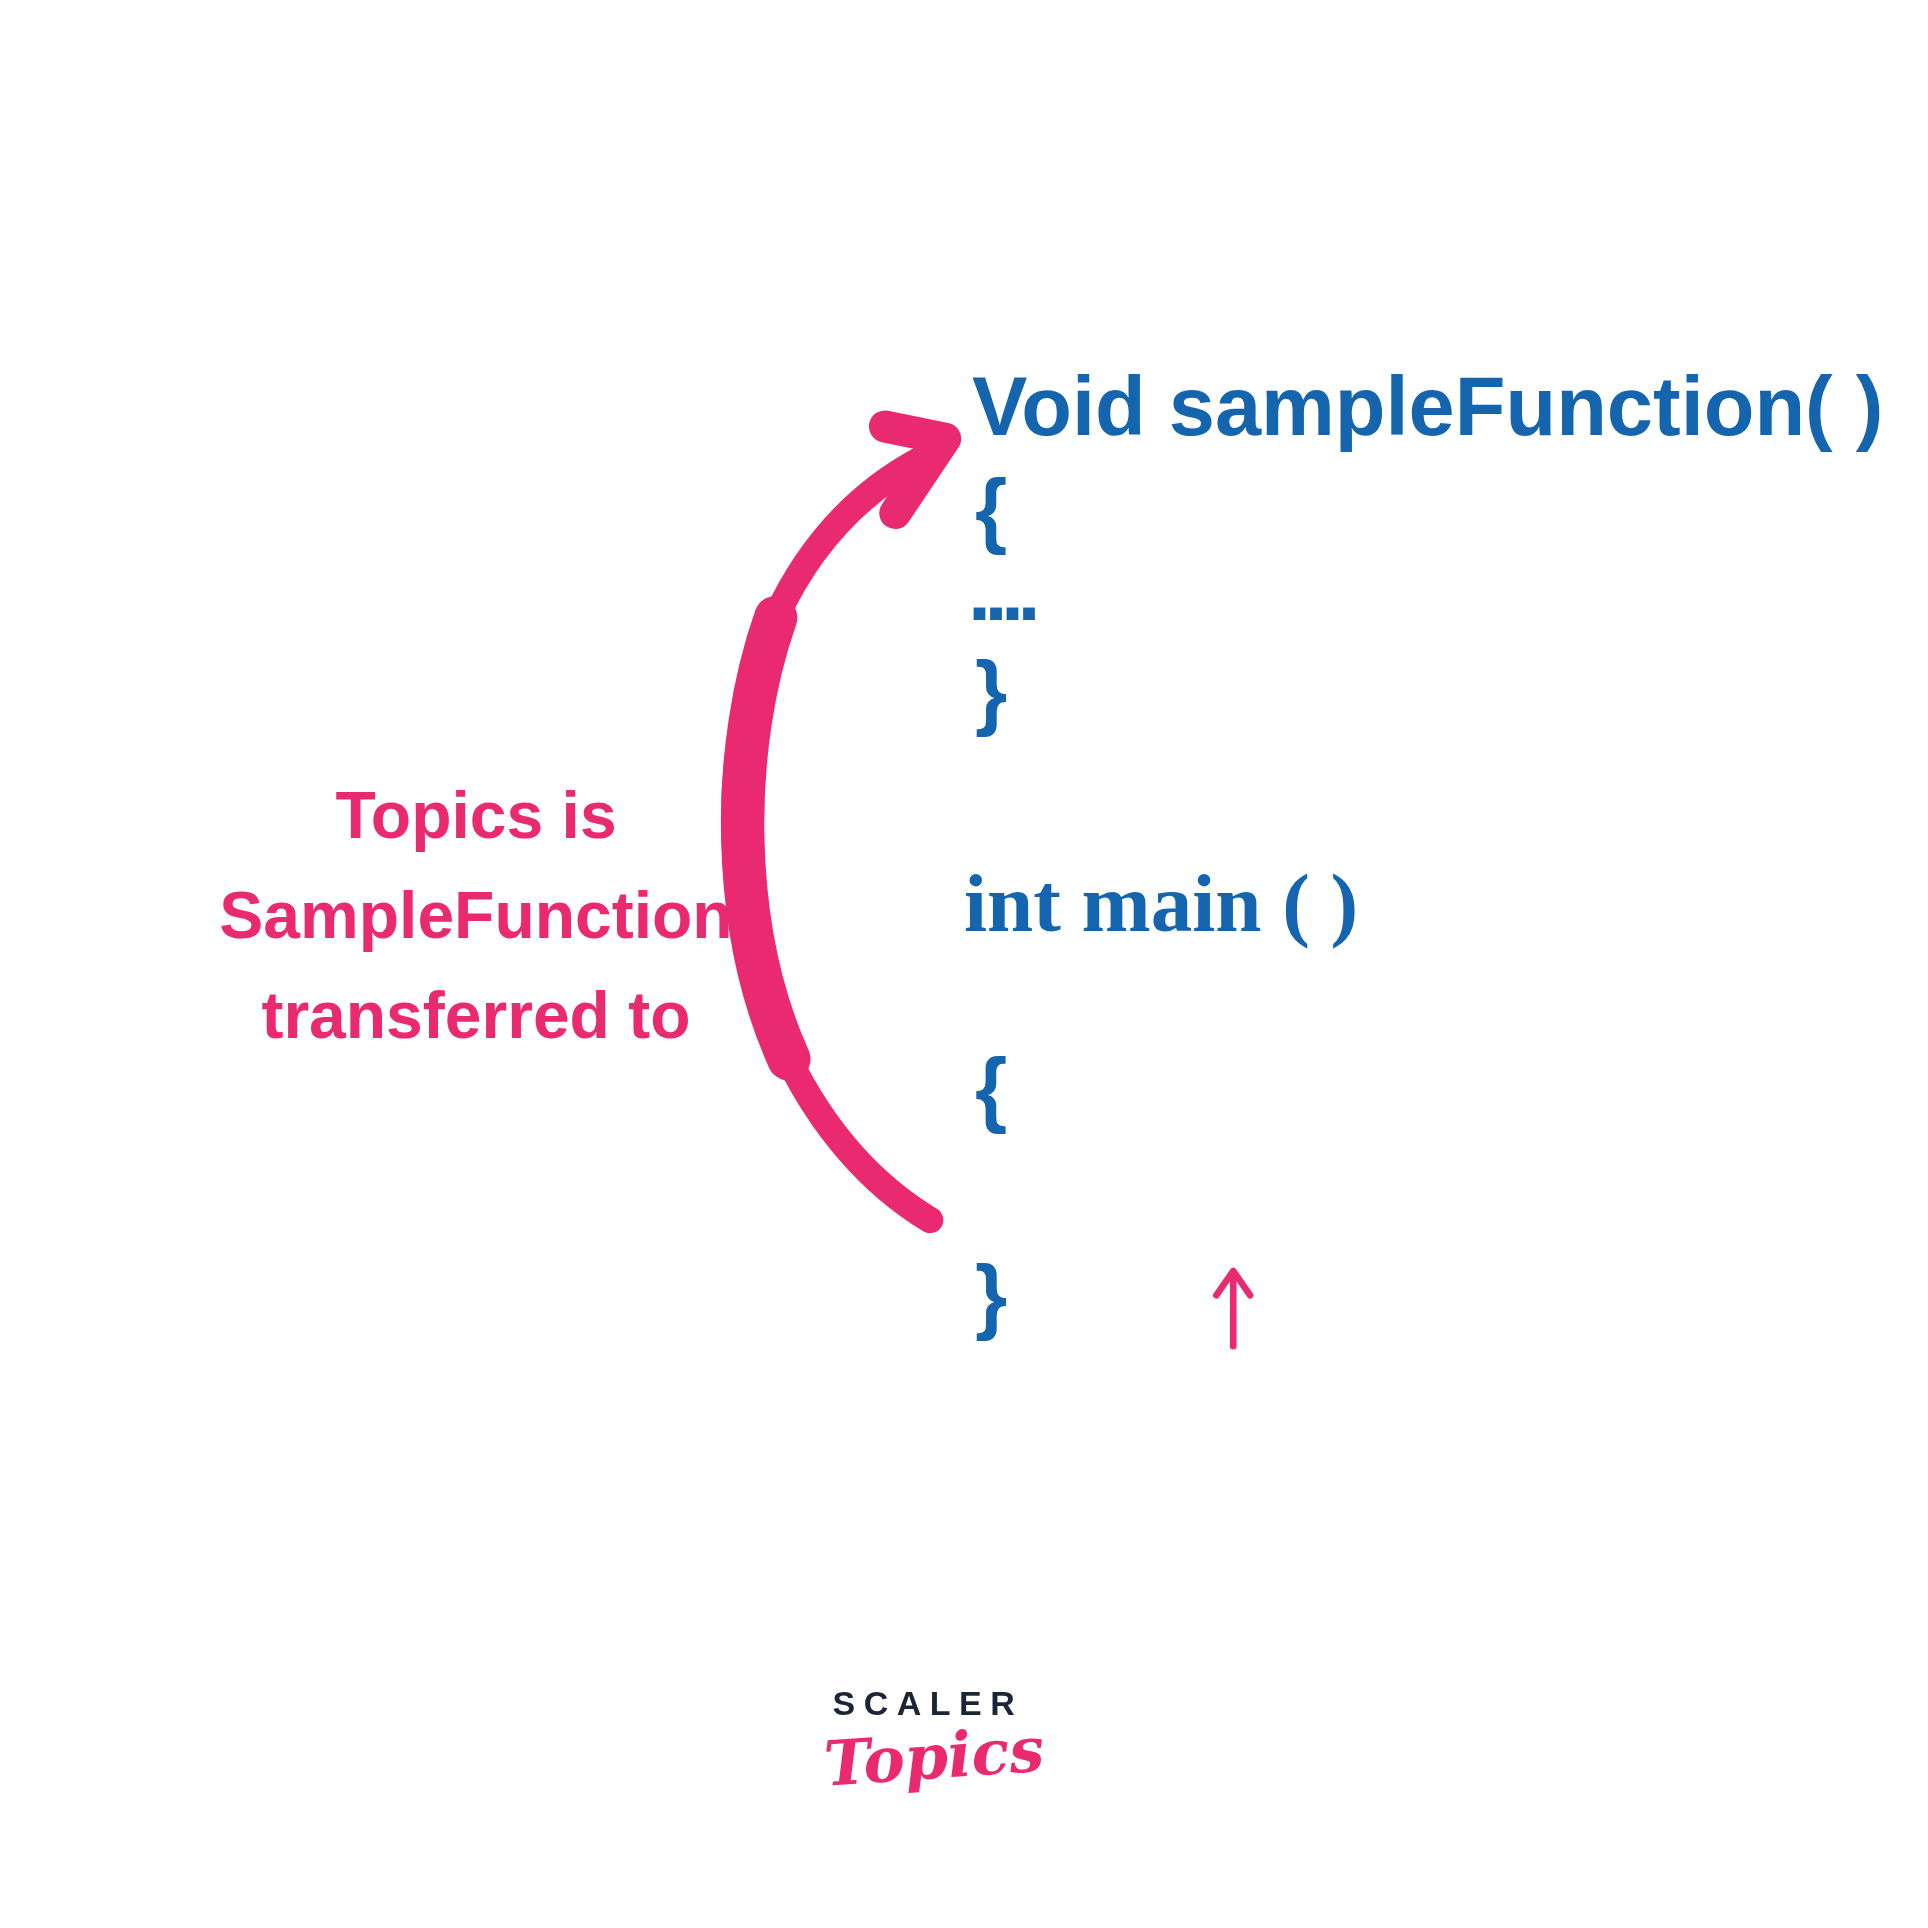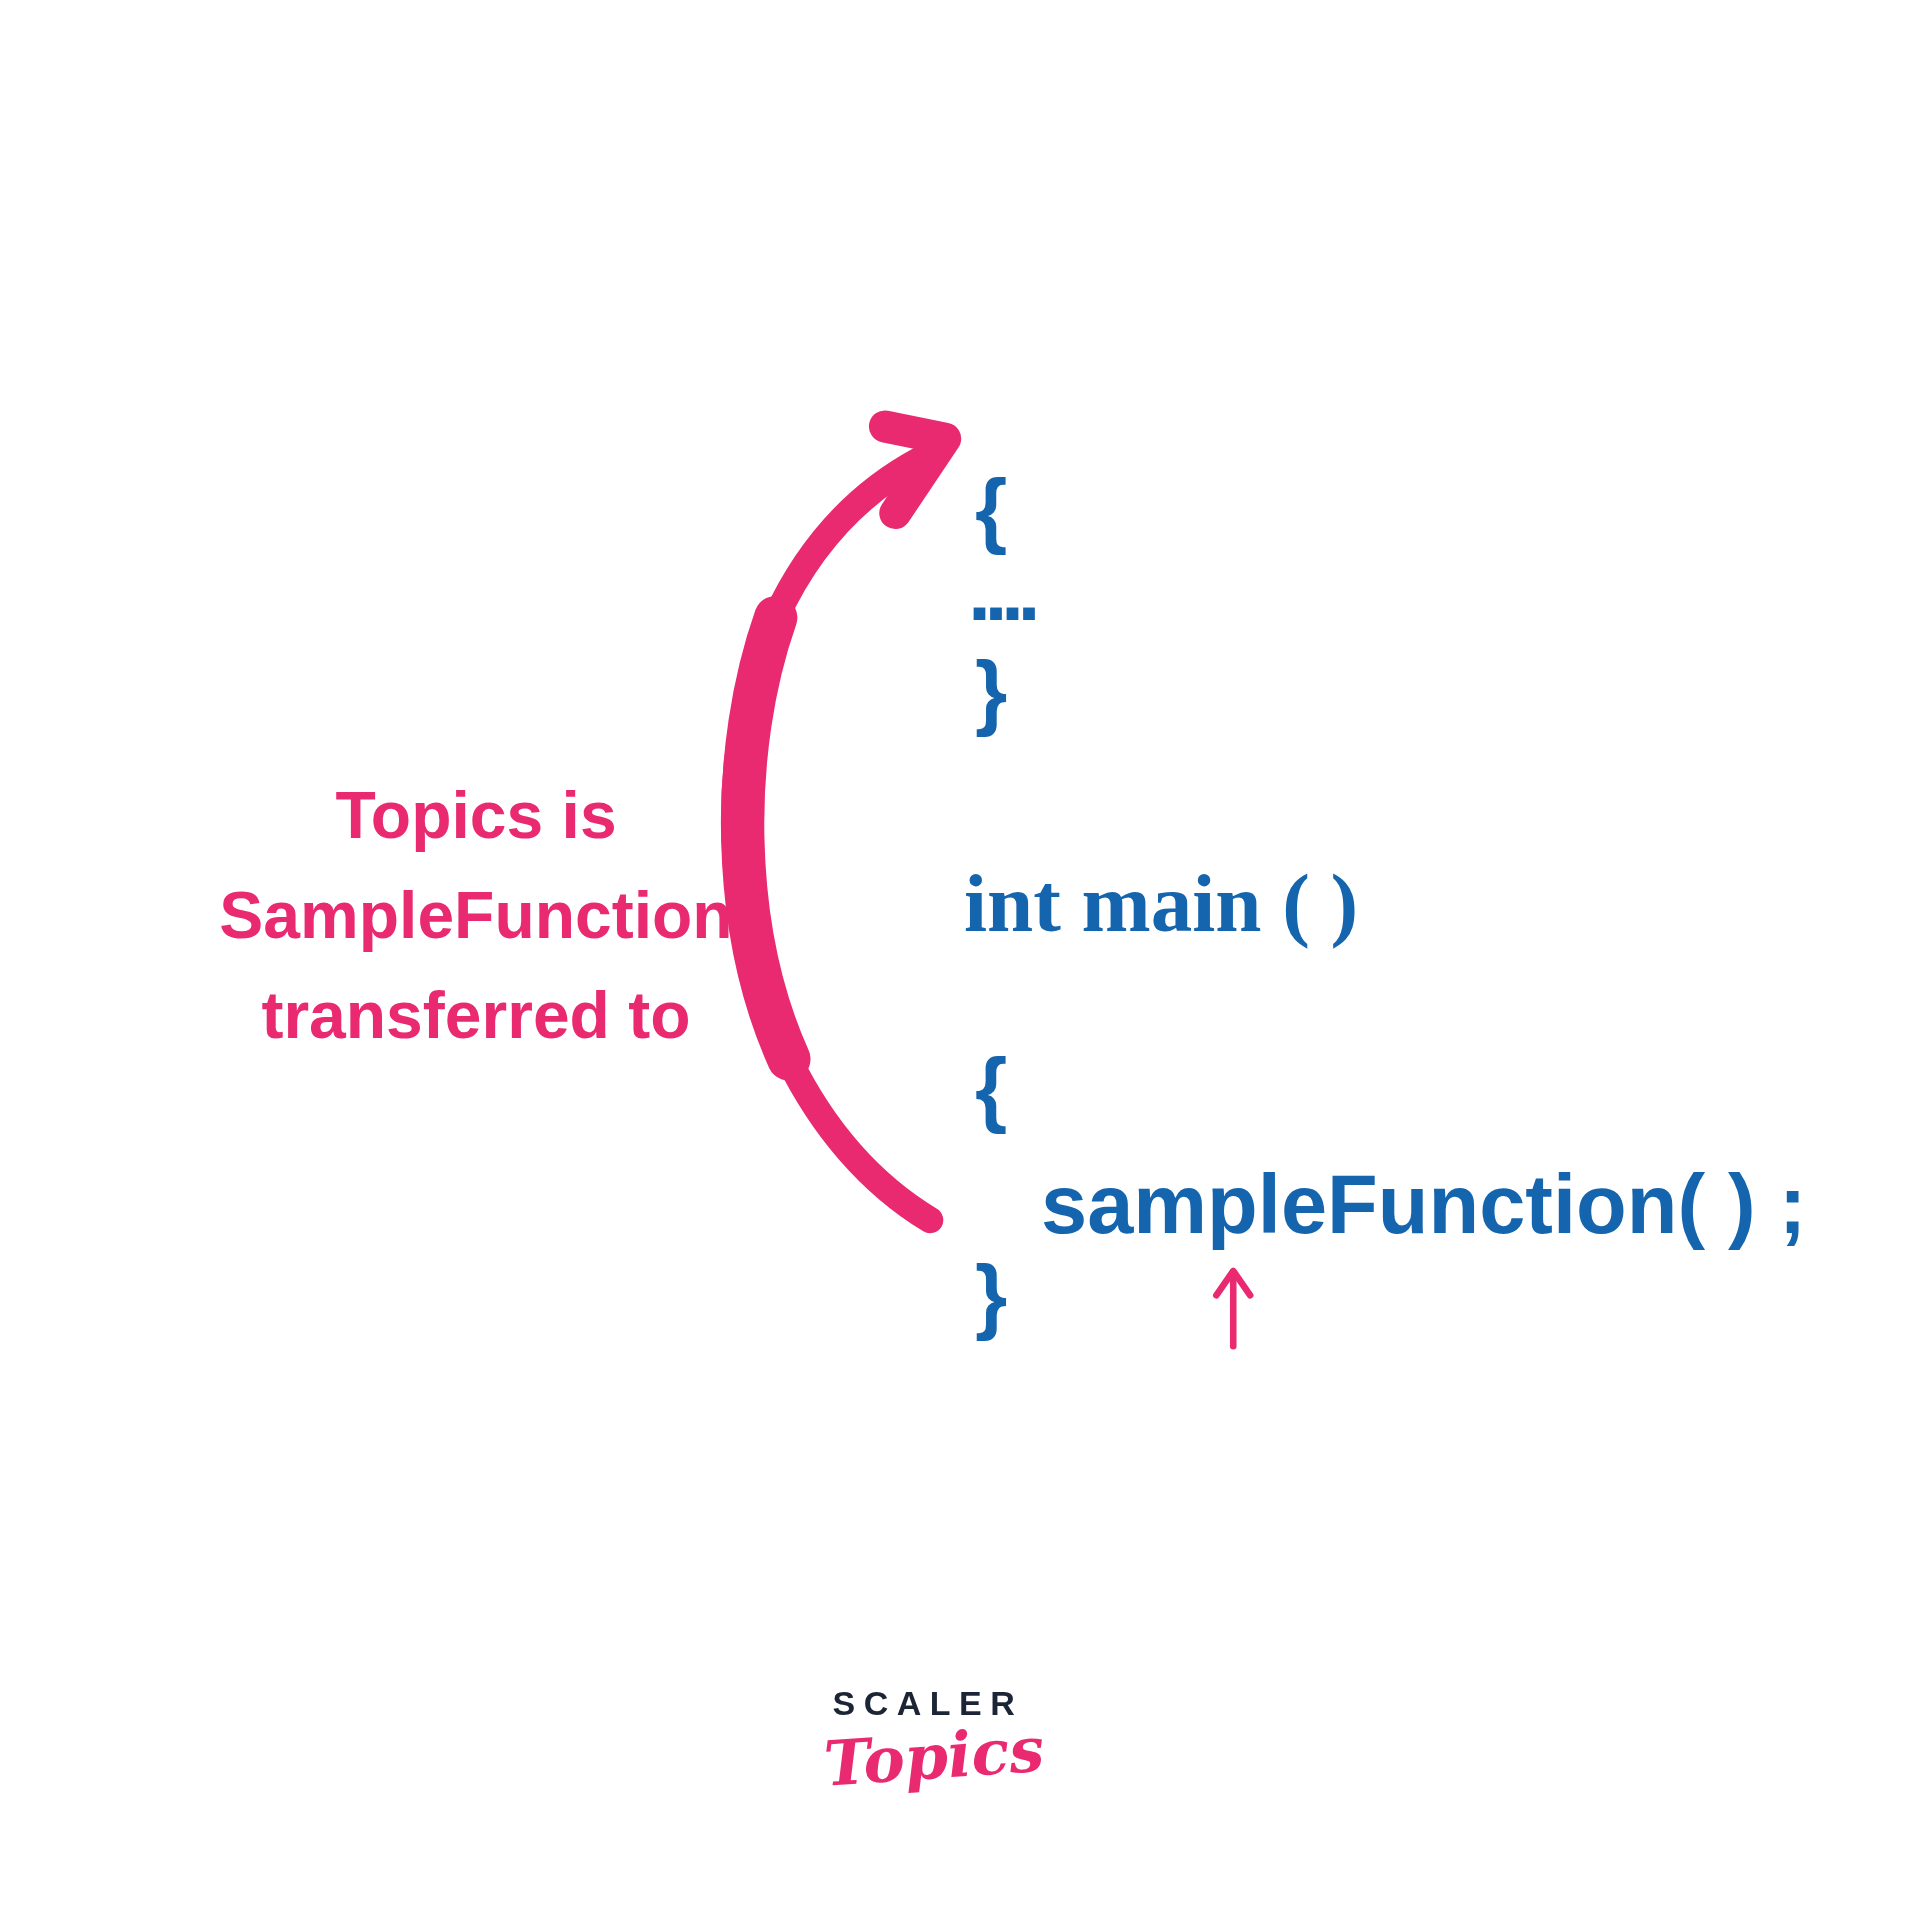--- a/index.html
+++ b/index.html
@@ -93,26 +93,26 @@
       <path d="M 988 1296 C 730 1140 695 640 978 488" stroke-width="28"></path>
       <path d="M 838 1125 C 775 985 775 795 824 656" stroke-width="46"></path>
       <path d="M 940 453 L 1004 466 L 951 545" stroke-width="34"></path>
     </g>
     <g>
       <path d="M 1310 1430 L 1310 1354" stroke-width="7"></path>
       <path d="M 1292 1376 L 1310 1350 L 1328 1376" stroke-width="7"></path>
     </g>
   </svg>
 
+  <div class="code l-decl">Void sampleFunction( )</div>
   <div class="code l-open1">{</div>
   <div class="code l-dots">....</div>
   <div class="code l-close1">}</div>
   <div class="code l-main">int main ( )</div>
   <div class="code l-open2">{</div>
-  <div class="code l-call">sampleFunction( ) ;</div>
   <div class="code l-close2">}</div>
 
   <div class="annotation">
     <div>Topics is</div>
     <div>SampleFunction</div>
     <div>transferred to</div>
   </div>
 
   <div class="logo">
     <div class="logo-brand">SCALER</div>

